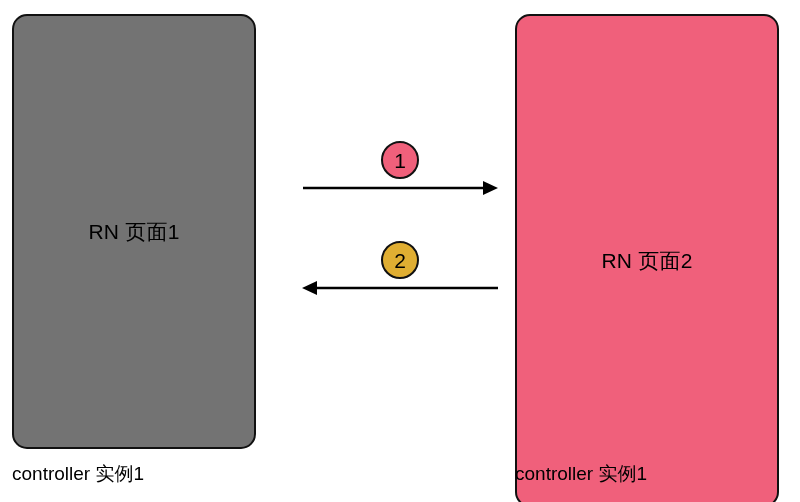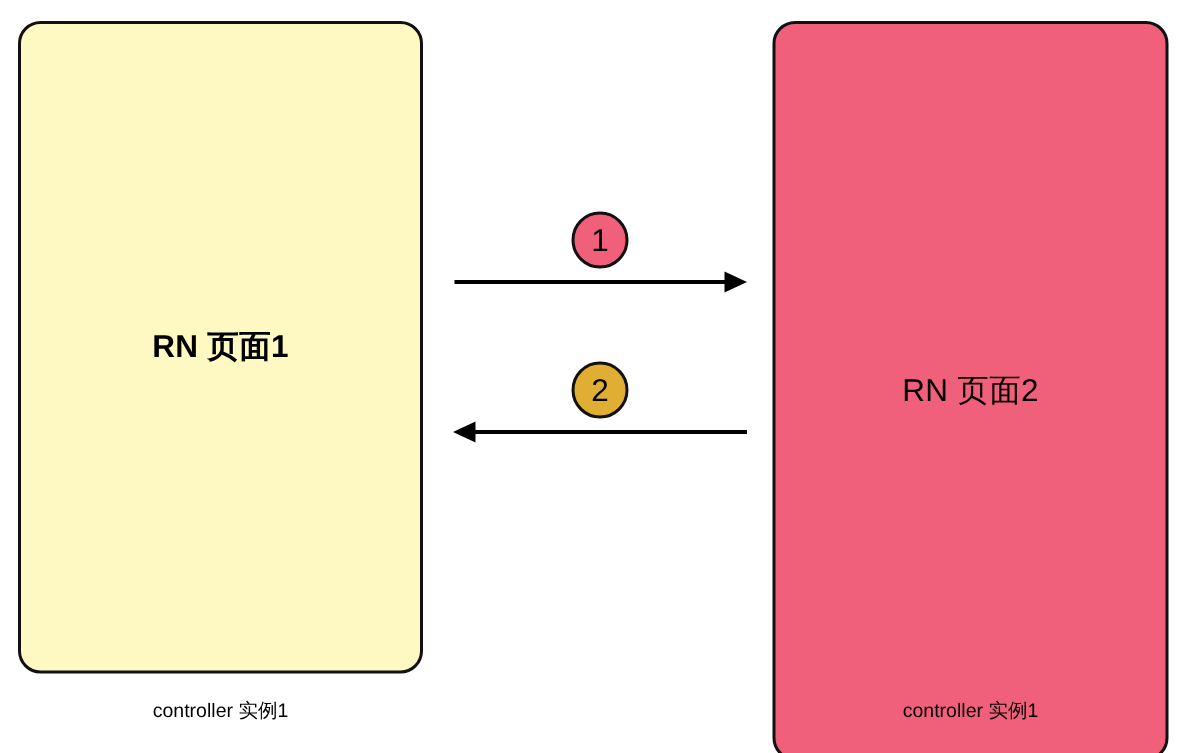--- a/index.html
+++ b/index.html
@@ -26,46 +26,45 @@
     border-radius: 15px;
     display: flex;
     flex-direction: column;
     align-items: center;
     justify-content: center;
     text-align: center;
   }
   #box-left {
     left: 12px;
     top: 14px;
-    width: 270px;
+    width: 244px;
     height: 435px;
-    background: #fef9c3;
-    font-weight: bold;
+    background: #737373;
   }
   #box-right {
     left: 515px;
     top: 14px;
     width: 264px;
     height: 493px;
     background: #F0607B;
   }
   .node-line {
     color: #000000;
     font-size: 21px;
     line-height: 34px;
     letter-spacing: 0.2px;
     white-space: nowrap;
   }
 
   
   .caption {
     position: absolute;
-    text-align: center;
+    text-align: left;
     color: #000000;
-    font-size: 13px;
+    font-size: 19px;
     line-height: 24px;
     white-space: nowrap;
   }
   #caption-left  { left: 12px;  top: 462px; width: 270px; }
   #caption-right { left: 515px; top: 462px; width: 264px; }
 
   
   .arrow-svg {
     position: absolute;
     left: 295px;

